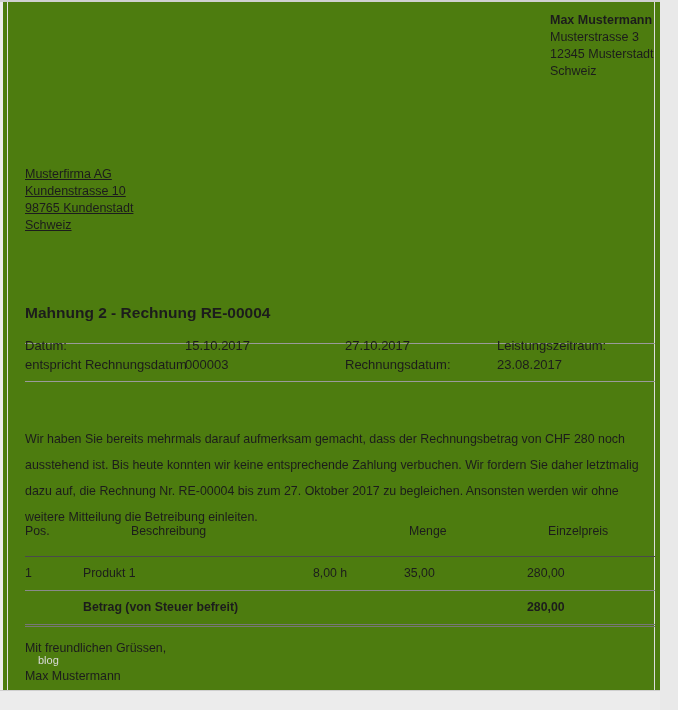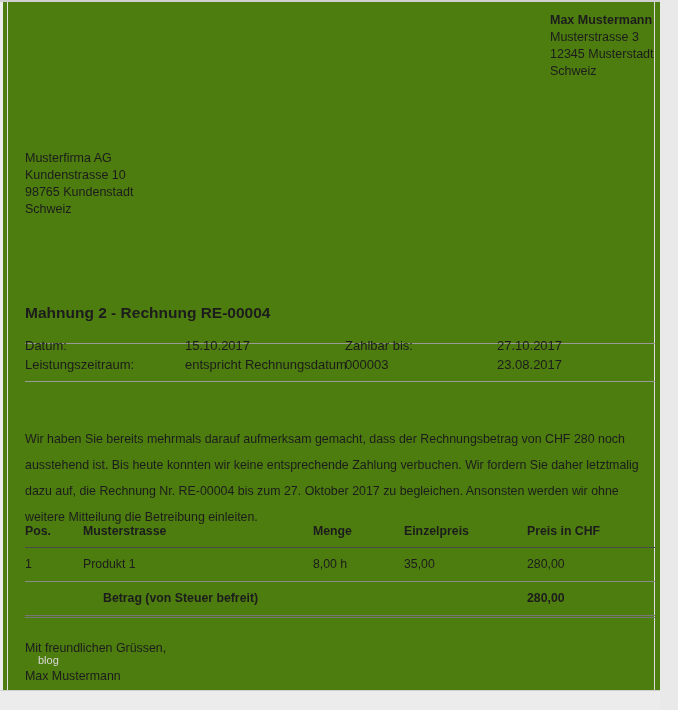--- a/index.html
+++ b/index.html
@@ -18,21 +18,21 @@
   
   .edge-top    { position: absolute; top: 0; left: 0; right: 0; height: 2px; background: #d0d0d0; }
   .edge-left-a { position: absolute; top: 2px; bottom: 19px; left: 0;  width: 3px; background: #ededed; }
   .edge-left-b { position: absolute; top: 2px; bottom: 19px; left: 7px; width: 1px; background: #e2e2e2; }
   .edge-right  { position: absolute; top: 2px; bottom: 19px; right: 5px; width: 1px; background: #dcdcdc; }
   .edge-bottom { position: absolute; bottom: 0; left: 0; right: 0; height: 19px;
                  background: #ececec; border-top: 1px solid #cfcfcf; }
 
   .addr { font-size: 12.5px; line-height: 17px; }
   .sender    { position: absolute; left: 550px; top: 12px; }
-  .recipient { position: absolute; left: 25px;  top: 150px; }
+  .recipient { position: absolute; left: 25px;  top: 166px; text-decoration: underline; }
   .addr .name { font-weight: bold; }
 
   .doc-title {
     position: absolute; left: 25px; top: 304px; width: 630px;
     font-size: 15.5px; font-weight: bold;
     padding-bottom: 21px; border-bottom: 1px solid #9a9a9a;
   }
 
   .details {
     position: absolute; left: 25px; top: 328px; width: 630px;
@@ -48,34 +48,34 @@
     font-size: 12.4px; line-height: 26px;
   }
 
   .items { position: absolute; left: 25px; top: 518px; width: 630px; font-size: 12.3px; }
   .tr {
     display: grid;
     grid-template-columns: 58px 230px 91px 123px 128px;
   }
   .tr .num { text-align: left; }
   .tr-head {
-    font-weight: bold;
-    padding: 6px 0 9px 0;
+    font-weight: normal;
+    padding: 6px 0 18px 0;
     border-bottom: 1px solid #4a4a4a;
+    gap: 48px;
   }
   .tr-item {
     padding: 9px 0 10px 0;
     border-bottom: 1px solid #8a8a8a;
   }
   .tr-total {
     grid-template-columns: 58px 1fr 128px;
     font-weight: bold;
     padding: 9px 0 10px 0;
     border-bottom: 3px double #777;
-    gap: 20px;
   }
 
   .closing-salutation { position: absolute; left: 25px; top: 641px; font-size: 12.4px; }
   .closing-watermark  { position: absolute; left: 38px; top: 654px; font-size: 11px; color: #dadada; }
   .closing-signature  { position: absolute; left: 25px; top: 669px; font-size: 12.4px; }
 </style>
 </head>
 <body>
 
 <div class="page">
@@ -98,38 +98,38 @@
     <div>Kundenstrasse 10</div>
     <div>98765 Kundenstadt</div>
     <div>Schweiz</div>
   </div>
 
   <div class="doc-title">Mahnung 2 - Rechnung RE-00004</div>
 
   <div class="details">
     <div>Datum:</div>
     <div>15.10.2017</div>
-    <div>Zahlbar bis:</div>
     <div>27.10.2017</div>
 
     <div>Leistungszeitraum:</div>
     <div>entspricht Rechnungsdatum</div>
     <div>000003</div>
 
+    <div>Rechnungsdatum:</div>
     <div>23.08.2017</div>
     <div></div>
     <div></div>
   </div>
 
   <div class="body-text">Wir haben Sie bereits mehrmals darauf aufmerksam gemacht, dass der Rechnungsbetrag von CHF 280 noch ausstehend ist. Bis heute konnten wir keine entsprechende Zahlung verbuchen. Wir fordern Sie daher letztmalig dazu auf, die Rechnung Nr. RE-00004 bis zum 27. Oktober 2017 zu begleichen. Ansonsten werden wir ohne weitere Mitteilung die Betreibung einleiten.</div>
 
   <div class="items">
     <div class="tr tr-head">
       <div>Pos.</div>
-      <div>Musterstrasse</div>
+      <div>Beschreibung</div>
       <div class="num">Menge</div>
       <div class="num">Einzelpreis</div>
       <div class="num">Preis in CHF</div>
     </div>
 
     <div class="tr tr-item">
       <div>1</div>
       <div>Produkt 1</div>
       <div class="num">8,00 h</div>
       <div class="num">35,00</div>

